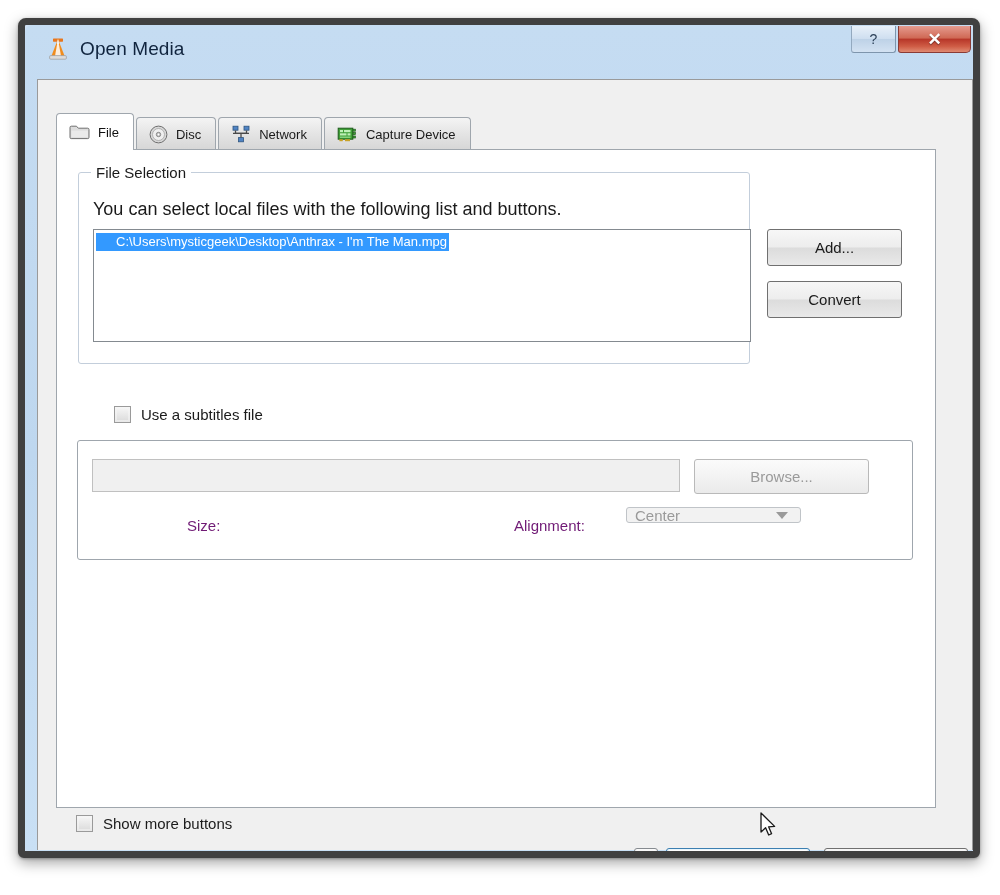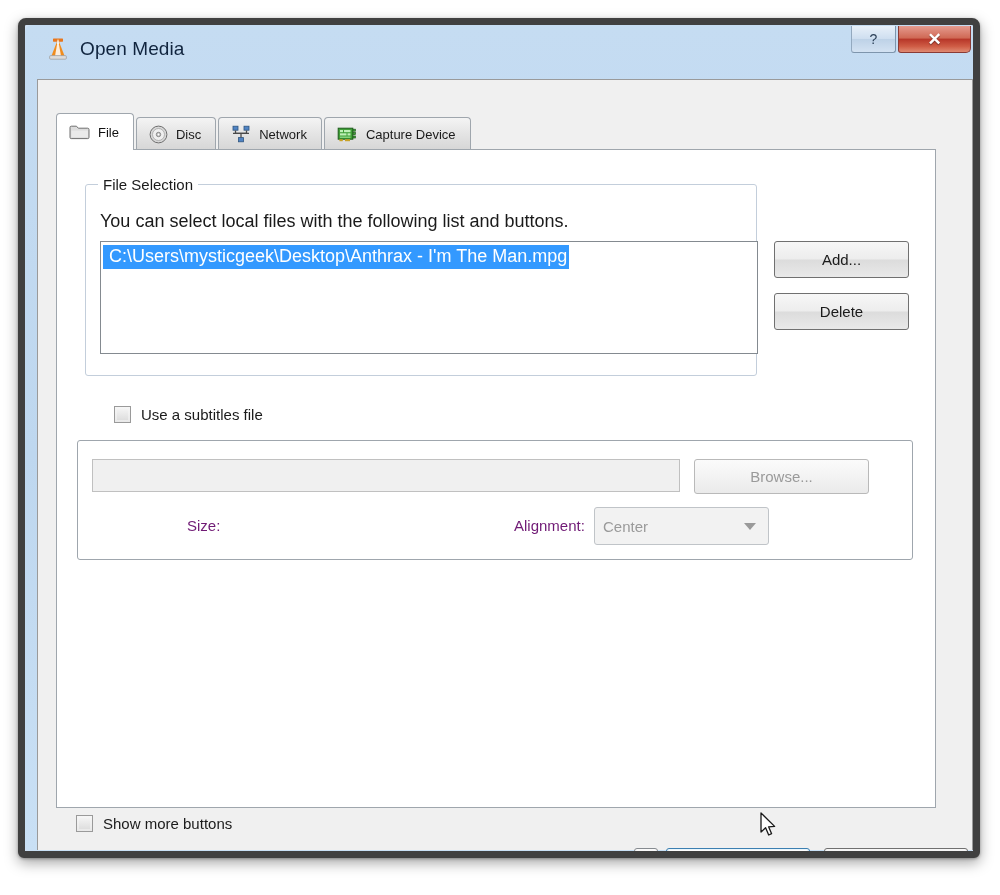--- a/index.html
+++ b/index.html
@@ -205,22 +205,22 @@
   
   .listbox {
     position: absolute;
     background: #ffffff;
     border: 1px solid #848a90;
     box-sizing: border-box;
     overflow: hidden;
   }
   .list-item {
     margin: 3px 2px 0 2px;
-    padding: 1px 2px 2px 6px;
-    font-size: 18px;
+    padding: 1px 2px 2px 20px;
+    font-size: 13px;
     color: #1a1a1a;
     white-space: nowrap;
     display: inline-block;
     cursor: default;
     text-align: center;
   }
   .list-item.selected {
     background: #3399ff;
     color: #ffffff;
   }
@@ -444,34 +444,34 @@
                 <rect x="2.4" y="13.2" width="3.4" height="2" fill="#c9a227"></rect>
                 <rect x="8" y="13.2" width="5" height="2" fill="#c9a227"></rect>
               </svg>
             </span>
             <span>Capture Device</span>
           </div>
         </div>
 
         <div class="tab-panel">
 
-          <div class="groupbox" style="left:28px; top:22px; width:672px; height:192px;margin-top:12px;">
+          <div class="groupbox" style="left:21px; top:22px; width:672px; height:192px;">
             <span class="group-title">File Selection</span>
 
             <span class="hint-text" style="left:14px; top:26px;">You can select local files with the following list and buttons.</span>
 
             <div class="listbox" style="left:14px; top:56px; width:658px; height:113px;">
               <span class="list-item selected">C:\Users\mysticgeek\Desktop\Anthrax - I'm The Man.mpg</span>
             </div>
 
             <div class="btn" style="left:688px; top:56px; width:135px; height:37px;">
               <span>Add...</span>
             </div>
             <div class="btn" style="left:688px; top:108px; width:135px; height:37px;">
-              <span>Delete</span>
+              <span>Convert</span>
             </div>
           </div>
 
           <div class="checkbox-row" style="left:57px; top:256px;">
             <span class="checkbox"></span>
             <span class="cb-label">Use a subtitles file</span>
           </div>
 
           <div class="groupbox" style="left:20px; top:290px; width:836px; height:120px; border-color:#9fa6ad;">
 
@@ -479,21 +479,21 @@
               <span></span>
             </div>
 
             <div class="btn disabled" style="left:616px; top:18px; width:175px; height:35px;">
               <span>Browse...</span>
             </div>
 
             <span class="field-label" style="left:109px; top:76px;">Size:</span>
 
             <span class="field-label" style="left:436px; top:76px;">Alignment:</span>
-            <div class="combo" style="left:516px; top:66px; width:175px; height:38px;">
+            <div class="combo" style="left:548px; top:66px; width:175px; height:16px;">
               <span>Center</span>
               <span class="arrow"></span>
             </div>
           </div>
         </div>
 
         <div class="checkbox-row" style="left:38px; top:735px;">
           <span class="checkbox"></span>
           <span class="cb-label">Show more buttons</span>
         </div>

